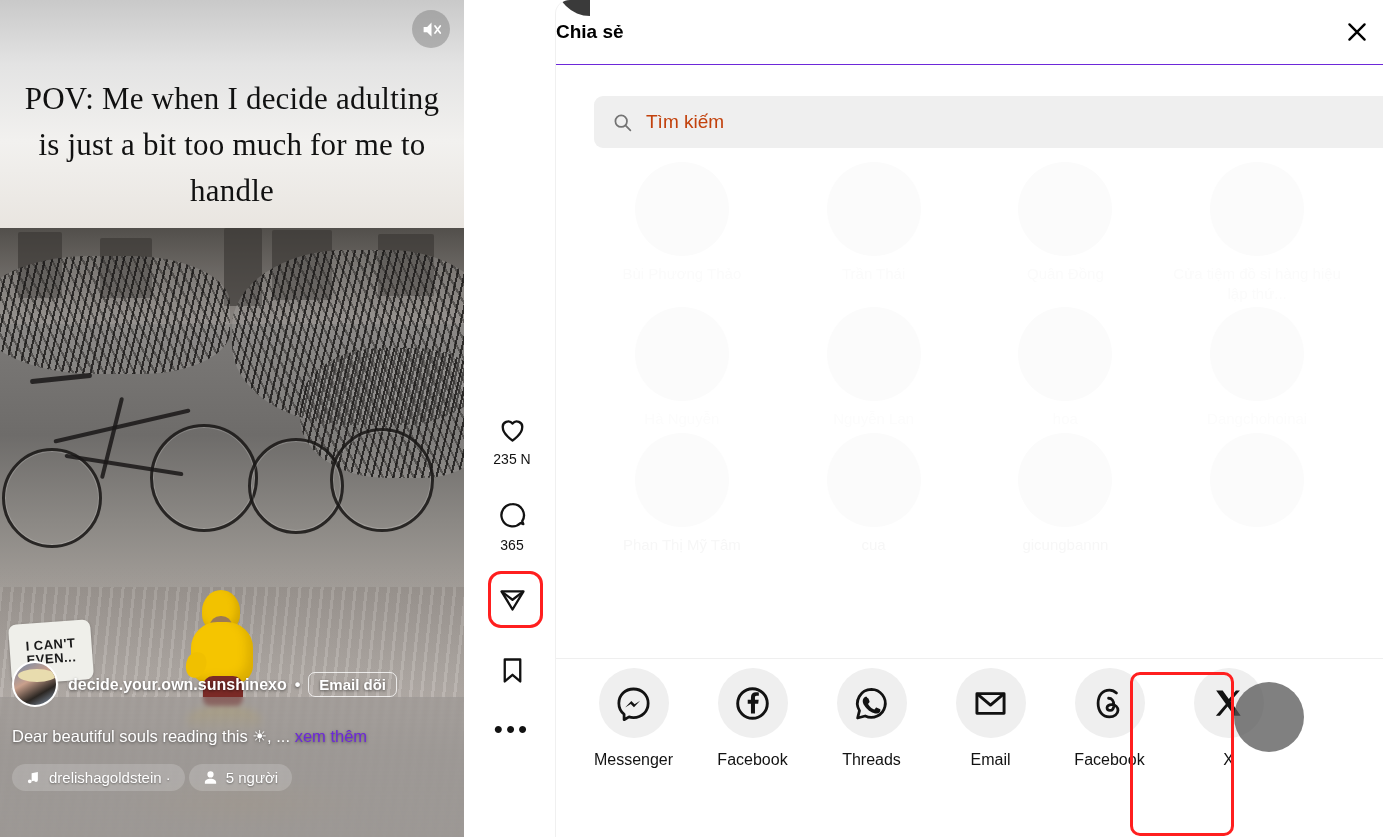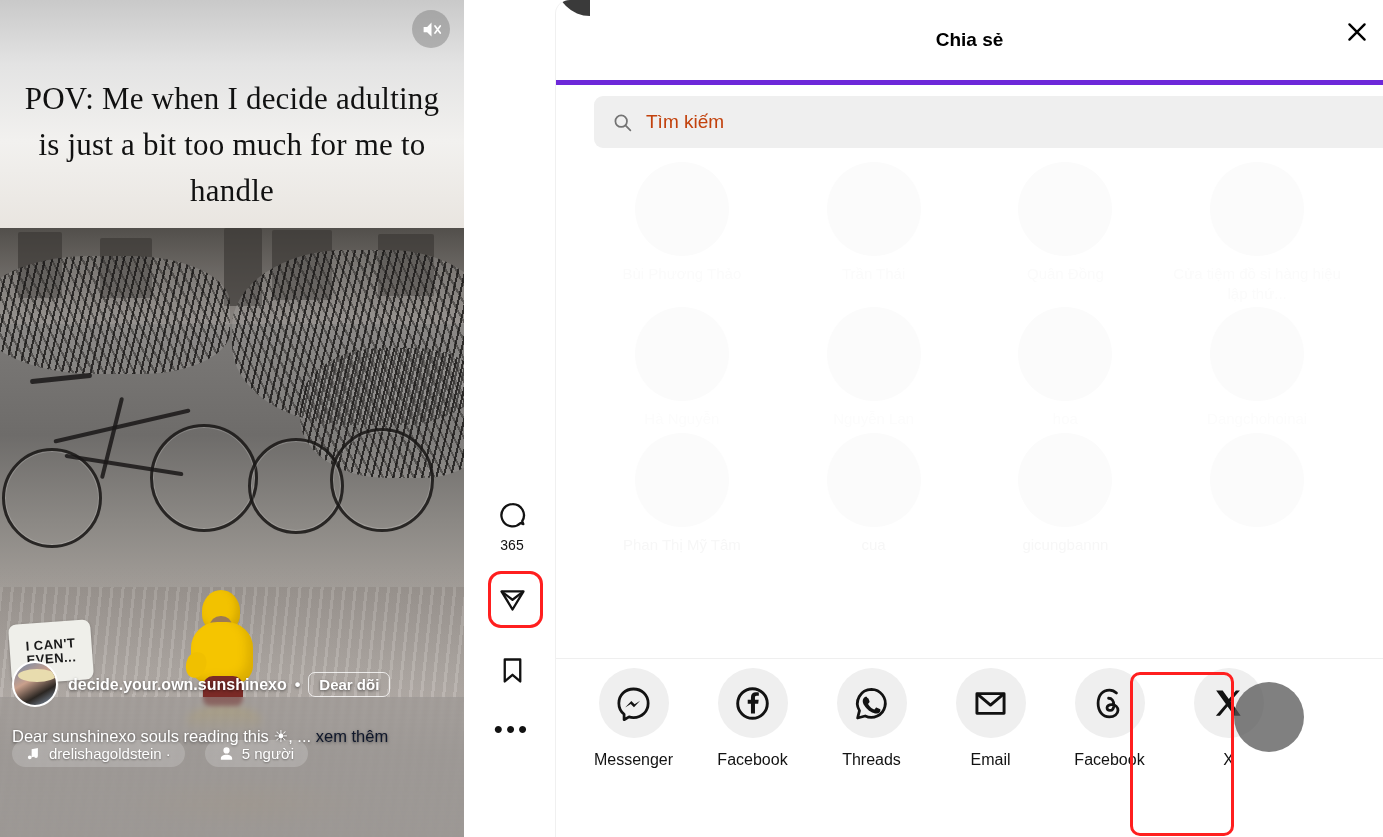--- a/index.html
+++ b/index.html
@@ -143,22 +143,22 @@
   .follow-btn {
     border:1px solid rgba(255,255,255,.78); border-radius:7px;
     padding:3px 10px; font-size:15px; font-weight:700; color:#fff;
     background:transparent;
   }
   .caption {
     position:absolute; left:12px; top:727px; width:440px;
     color:#fff; font-size:16.5px; font-weight:400;
     text-shadow:0 1px 3px rgba(0,0,0,.5);
   }
-  .xem-them { color:#0f172a; }
-  .chips { position:absolute; left:12px; top:740px; display:flex; gap:20px;justify-content:space-between; }
+  .xem-them { color:#6d28d9; }
+  .chips { position:absolute; left:12px; top:764px; display:flex; gap:4px;justify-content:space-between; }
   .chip {
     display:flex; align-items:center; gap:8px;
     background:rgba(255,255,255,.18); border-radius:16px;
     padding:5px 14px; color:#fff; font-size:15px;
     text-shadow:0 1px 2px rgba(0,0,0,.4);
   }
   .chip svg { width:15px; height:15px; fill:#fff; }
 
   
   .rail {
@@ -193,23 +193,23 @@
     box-shadow:-1px 0 0 rgba(0,0,0,.06);
     overflow:hidden;
   }
   .corner-swoosh {
     position:absolute; left:0px; top:-18px; width:34px; height:34px;
     background:#3a3a3a;
     border-radius:0 0 0 100%;
     transform:rotate(0deg);
   }
   .dialog-header {
-    position:absolute; left:0; top:0; width:827px; height:85px;
-    display:flex; align-items:center; justify-content:center;
-    border-bottom:5px solid #6d28d9;
+    position:absolute; left:0; top:0; width:827px; height:65px;
+    display:flex; align-items:center; 
+    border-bottom:1px solid #6d28d9;
   }
   .dialog-title { font-size:19px; font-weight:700; color:#000; }
   .close-x {
     position:absolute; right:6px; top:12px; width:40px; height:40px;
     display:flex; align-items:center; justify-content:center;
   }
   .close-x svg { width:26px; height:26px; }
 
   .search-wrap { position:absolute; left:38px; top:96px; width:820px; height:52px; }
   .search-box {
@@ -328,25 +328,25 @@
 
     <div class="vid-bottom"></div>
 
     <div class="avatar-ring">
       <div class="avatar-hat"></div>
     </div>
 
     <div class="username-row">
       <span>decide.your.own.sunshinexo</span>
       <span class="dot-sep">•</span>
-      <span class="follow-btn">Dear dõi</span>
+      <span class="follow-btn">Email dõi</span>
     </div>
 
     <div class="caption">
-      <span>Dear sunshinexo souls reading this ☀, ...</span>
+      <span>Dear beautiful souls reading this ☀, ...</span>
       <span class="xem-them">xem thêm</span>
     </div>
 
     <div class="chips">
       <div class="chip">
         <svg viewBox="0 0 24 24">
             <path d="M9 18V5l10-2v13M9 18a3 3 0 11-3-3 3 3 0 013 3zm10-2a3 3 0 11-3-3 3 3 0 013 3z"></path>
           </svg>
         <span>drelishagoldstein ·</span>
       </div>
@@ -354,20 +354,26 @@
         <svg viewBox="0 0 24 24">
             <path d="M12 12a5 5 0 100-10 5 5 0 000 10zm0 2c-5 0-9 2.5-9 5.5V22h18v-2.5c0-3-4-5.5-9-5.5z"></path>
           </svg>
         <span>5 người</span>
       </div>
     </div>
   </div>
 
   <div class="rail">
 
+    <div class="rail-item" style="top:414px;">
+      <svg viewBox="0 0 24 24" fill="none" stroke="#121212" stroke-width="1.8">
+        <path d="M12 20.5s-7.5-4.8-7.5-10A4.2 4.2 0 0112 7.4 4.2 4.2 0 0119.5 10.5c0 5.2-7.5 10-7.5 10z" stroke-linejoin="round"></path>
+      </svg>
+      <span class="rail-count">235 N</span>
+    </div>
 
     <div class="rail-item" style="top:500px;">
       <svg viewBox="0 0 24 24" fill="none" stroke="#121212" stroke-width="1.8">
         <path d="M12 3.2a8.6 8.6 0 106.2 14.6l2.2.9-.9-2.3A8.6 8.6 0 0012 3.2z" stroke-linejoin="round"></path>
       </svg>
       <span class="rail-count">365</span>
     </div>
 
     <div class="rail-item" style="top:583px;">
       <svg viewBox="0 0 24 24" fill="none" stroke="#121212" stroke-width="1.8">

